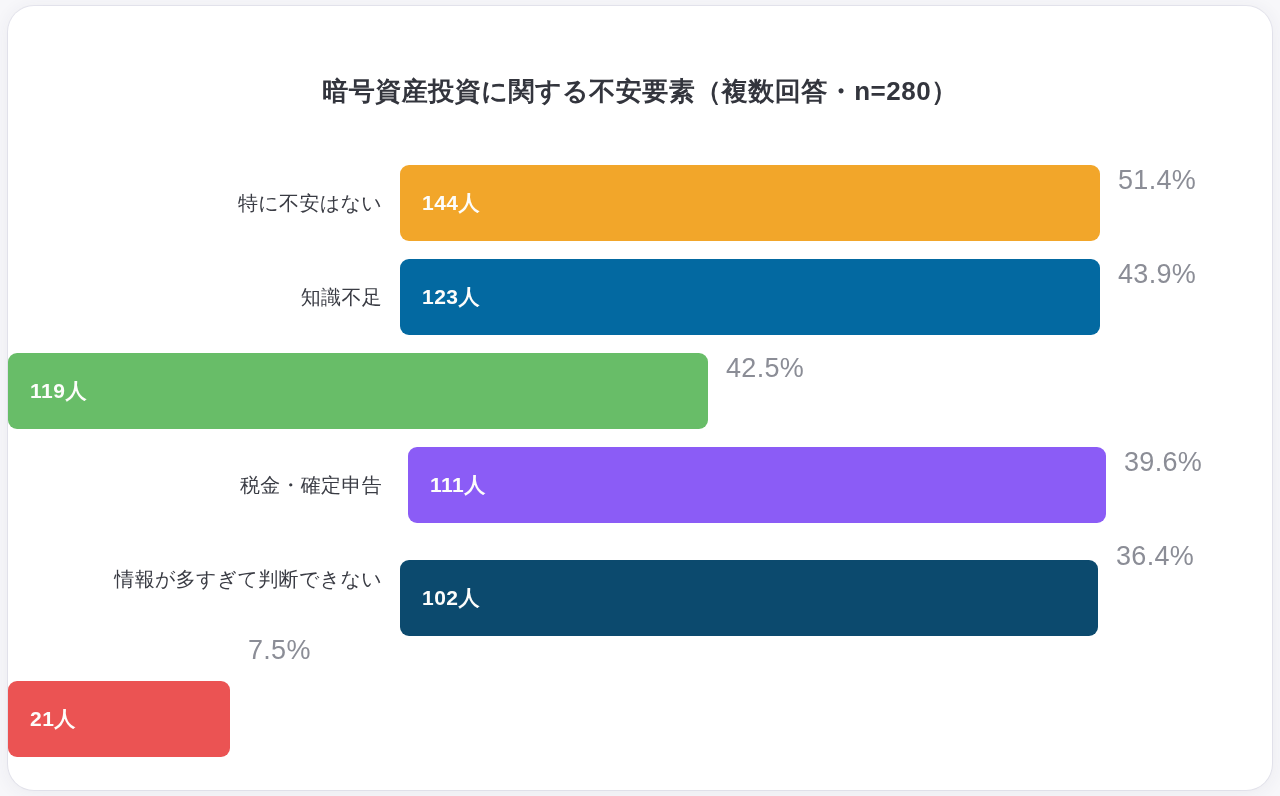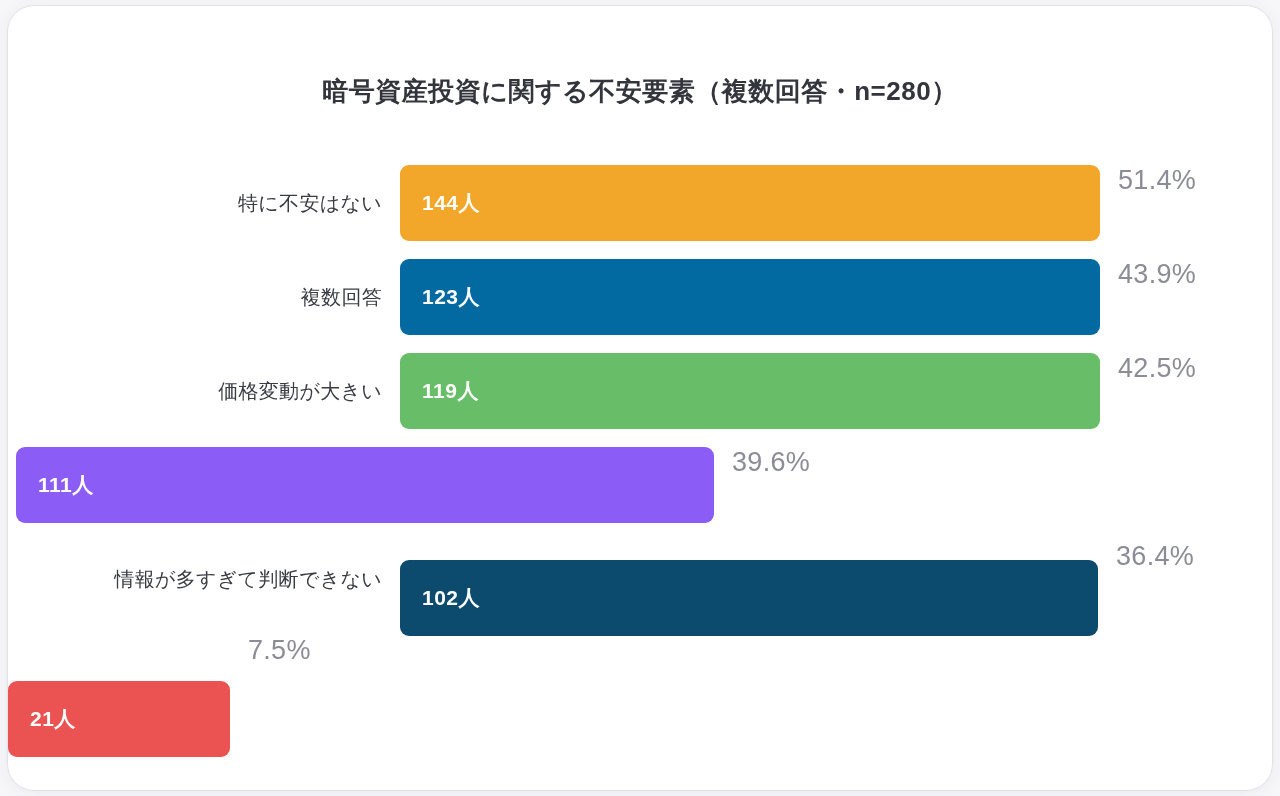--- a/index.html
+++ b/index.html
@@ -114,40 +114,40 @@
       <div class="cat-label">特に不安はない</div>
       <div class="bar-area">
         <div class="bar" style="width:700px;background:#F2A62A;">
           <span class="bar-value">144人</span>
         </div>
         <span class="pct">51.4%</span>
       </div>
     </div>
 
     <div class="row">
-      <div class="cat-label">複数回答</div>
+      <div class="cat-label">知識不足</div>
       <div class="bar-area">
         <div class="bar" style="width:700px;background:#0369a1;">
           <span class="bar-value">123人</span>
         </div>
         <span class="pct">43.9%</span>
       </div>
     </div>
 
     <div class="row">
-      <div class="cat-label">価格変動が大きい</div>
       <div class="bar-area">
         <div class="bar" style="width:700px;background:#68BD68;">
           <span class="bar-value">119人</span>
         </div>
         <span class="pct">42.5%</span>
       </div>
     </div>
 
     <div class="row">
+      <div class="cat-label">税金・確定申告</div>
       <div class="bar-area">
         <div class="bar" style="width:698px;background:#8B5CF6;margin-left:8px;">
           <span class="bar-value">111人</span>
         </div>
         <span class="pct">39.6%</span>
       </div>
     </div>
 
     <div class="row">
       <div class="cat-label">情報が多すぎて判断できない</div>

